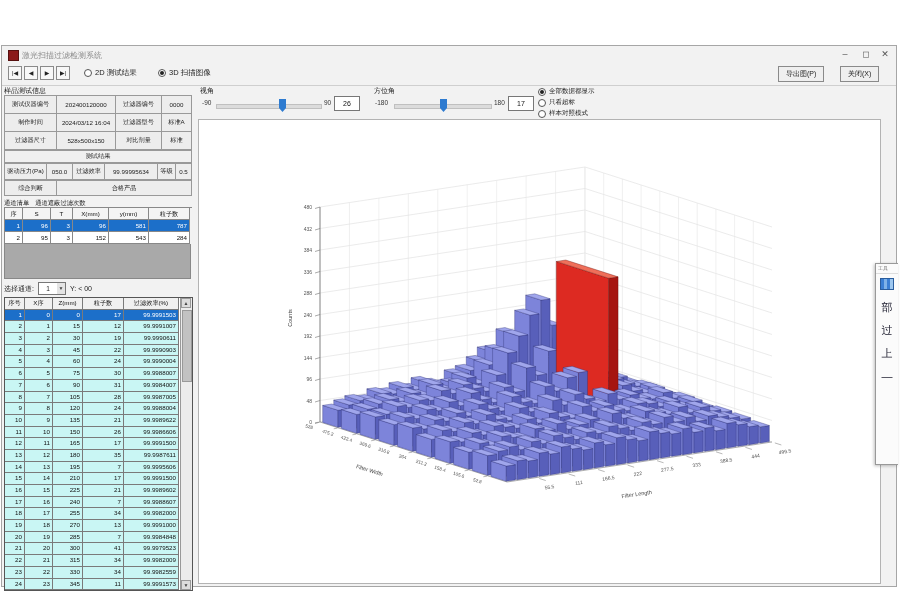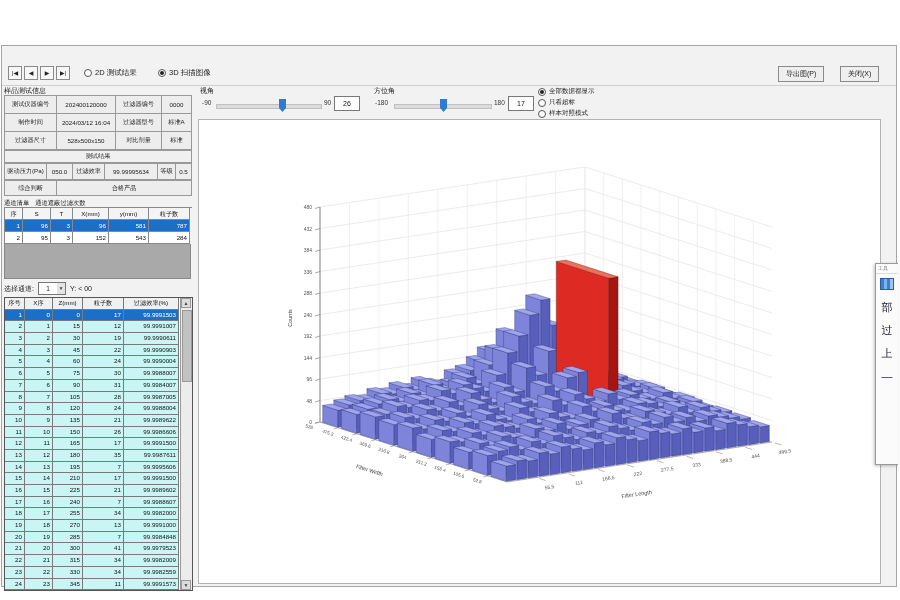--- a/index.html
+++ b/index.html
@@ -64,20 +64,27 @@
   .fly-head{height:9px;border-bottom:1px solid #ddd;font-size:5px;color:#777;line-height:9px;padding-left:2px;white-space:nowrap;overflow:hidden;}
   .fly-icon{width:12px;height:10px;margin:4px auto 2px auto;background:linear-gradient(90deg,#3b7fd4 25%,#7fb2e8 25% 50%,#3b7fd4 50% 75%,#9cc6ef 75%);border:1px solid #2a5d9d;}
   .fly-char{font-size:11px;color:#223;text-align:center;margin-top:11px;line-height:12px;}
 </style>
 </head>
 <body>
 
 <div class="page">
   <div class="window">
 
+    <div class="titlebar">
+      <span class="app-icon"></span>
+      <span class="title-text">激光扫描过滤检测系统</span>
+      <span class="winctl" style="left:834px;">–</span>
+      <span class="winctl" style="left:855px;">◻</span>
+      <span class="winctl" style="left:874px;">✕</span>
+    </div>
 
     <button class="navbtn" style="left:6px;">|◀</button>
     <button class="navbtn" style="left:22px;">◀</button>
     <button class="navbtn" style="left:38px;">▶</button>
     <button class="navbtn" style="left:54px;">▶|</button>
     <div class="tradio" style="left:82px;">
       <span class="rdot"></span>
       <span>2D 测试结果</span>
     </div>
     <div class="tradio" style="left:156px;align-items:center;">

